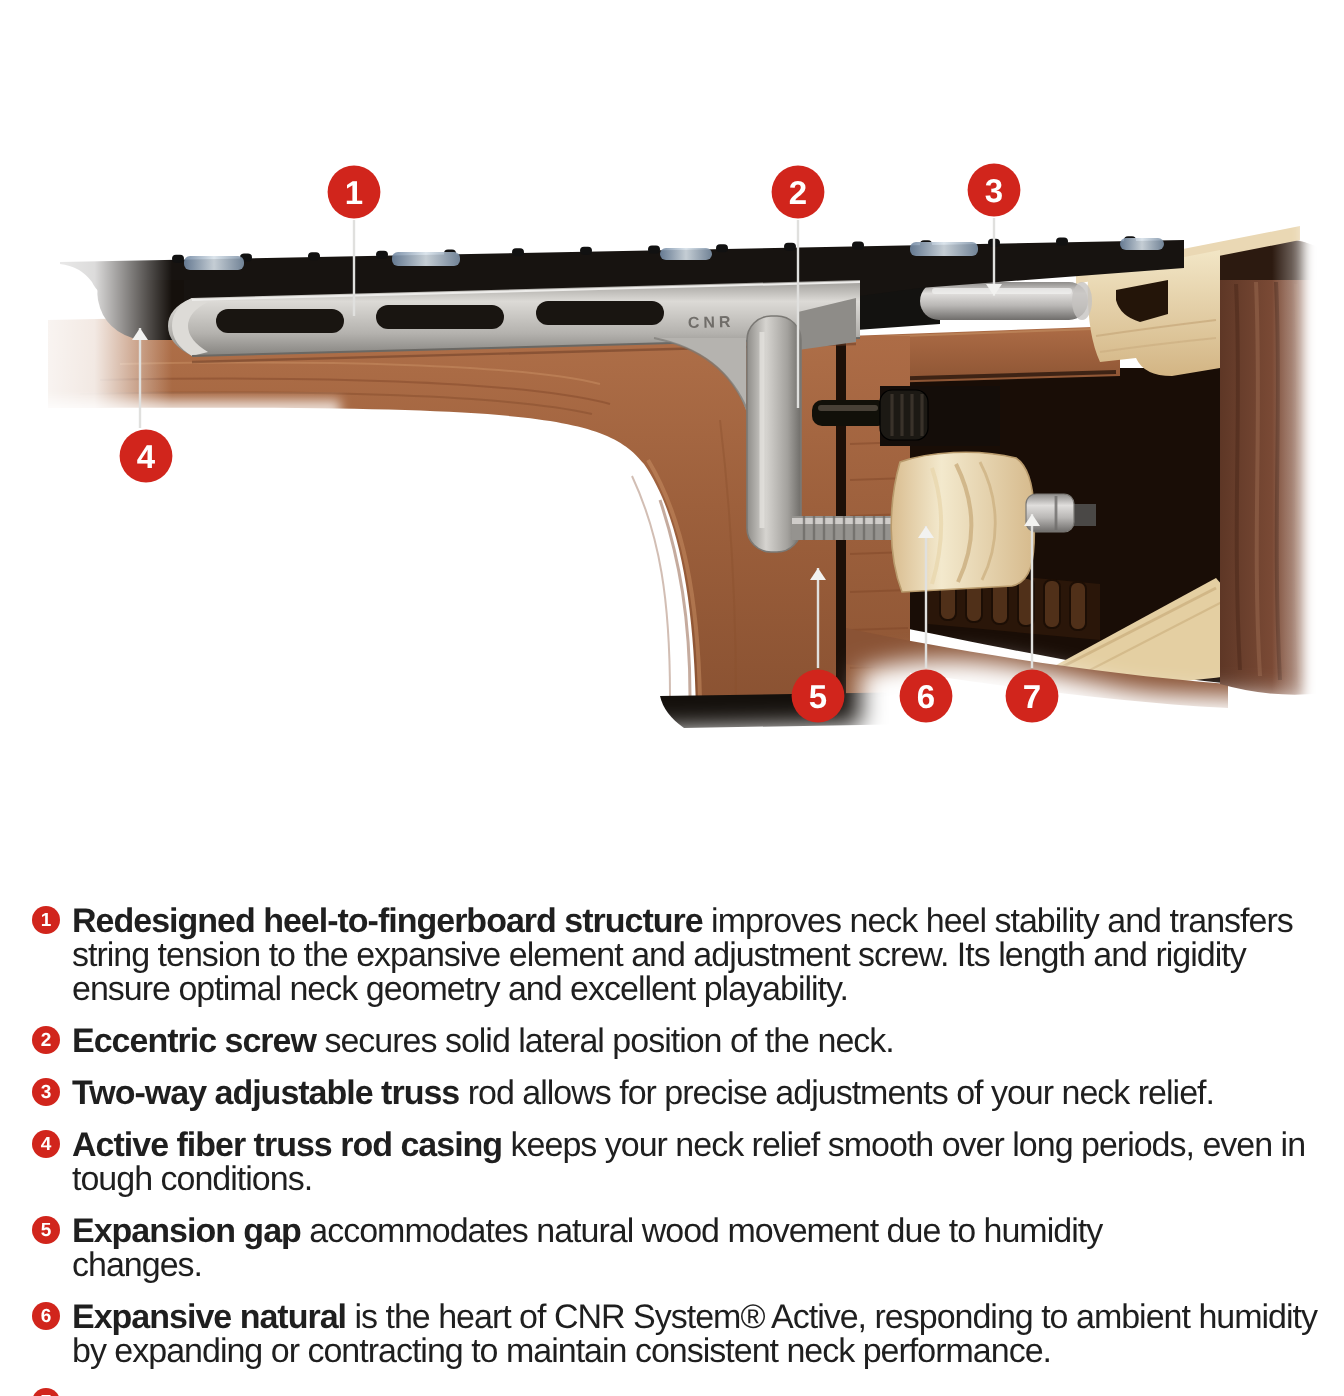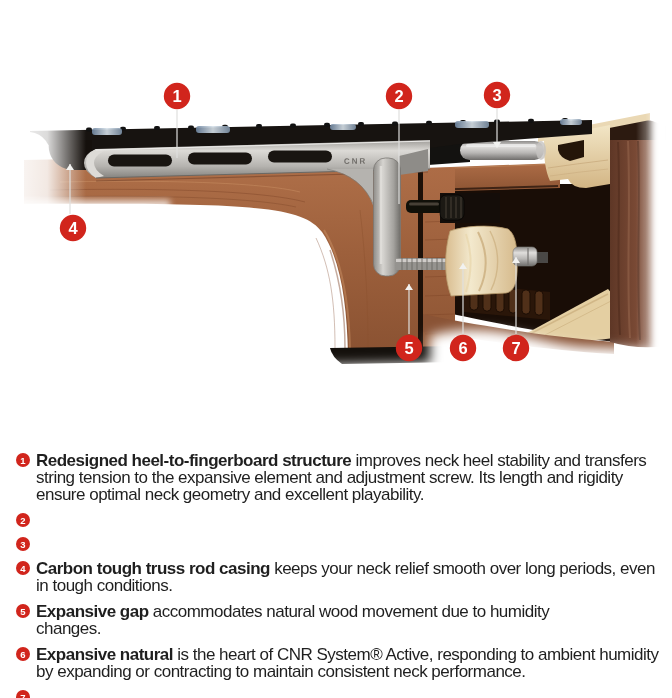--- a/index.html
+++ b/index.html
@@ -319,31 +319,33 @@
       </g>
   </svg>
 
   <div id="legend">
       <div class="legend-item">
         <div class="legend-num">1</div>
         <p class="legend-text"><b>Redesigned heel-to-fingerboard structure </b>improves neck heel stability and transfers string tension to the expansive element and adjustment screw. Its length and rigidity ensure optimal neck geometry and excellent playability.</p>
       </div>
       <div class="legend-item">
         <div class="legend-num">2</div>
+        <p class="legend-text"><b>Eccentric screw </b>secures solid lateral position of the neck.</p>
       </div>
       <div class="legend-item">
         <div class="legend-num">3</div>
+        <p class="legend-text"><b>Two-way adjustable truss </b>rod allows for precise adjustments of your neck relief.</p>
       </div>
       <div class="legend-item">
         <div class="legend-num">4</div>
-        <p class="legend-text"><b>Carbon tough truss rod casing </b>keeps your neck relief smooth over long periods, even in tough conditions.</p>
+        <p class="legend-text"><b>Active fiber truss rod casing </b>keeps your neck relief smooth over long periods, even in tough conditions.</p>
       </div>
       <div class="legend-item">
         <div class="legend-num">5</div>
-        <p class="legend-text"><b>Expansive gap </b>accommodates natural wood movement due to humidity
+        <p class="legend-text"><b>Expansion gap </b>accommodates natural wood movement due to humidity
 changes.</p>
       </div>
       <div class="legend-item">
         <div class="legend-num">6</div>
         <p class="legend-text"><b>Expansive natural </b>is the heart of CNR System® Active, responding to ambient humidity by expanding or contracting to maintain consistent neck performance.</p>
       </div>
       <div class="legend-item">
         <div class="legend-num">7</div>
       </div>
     </div>

